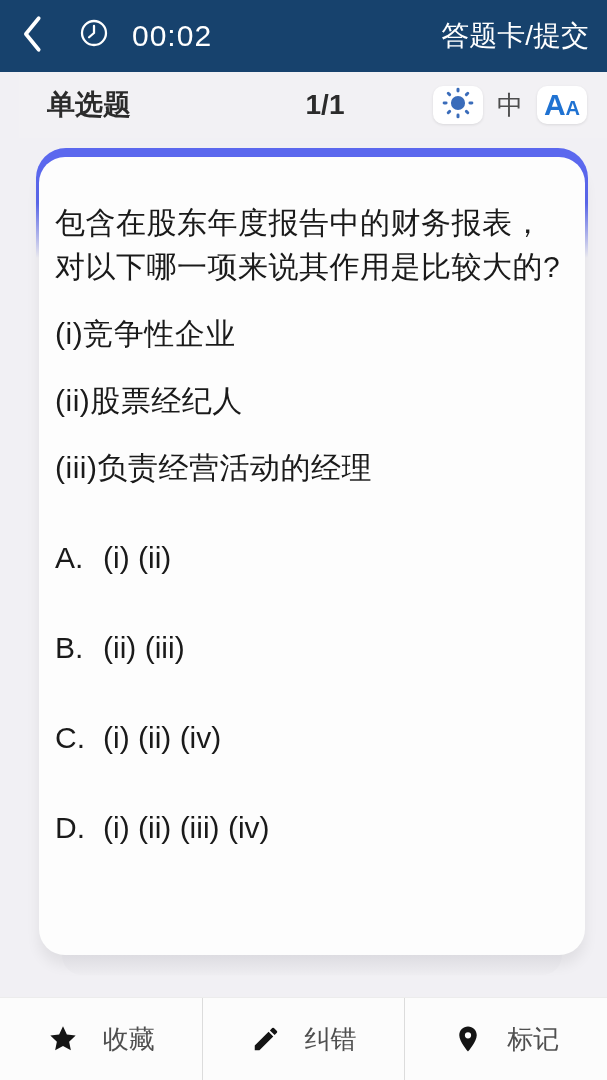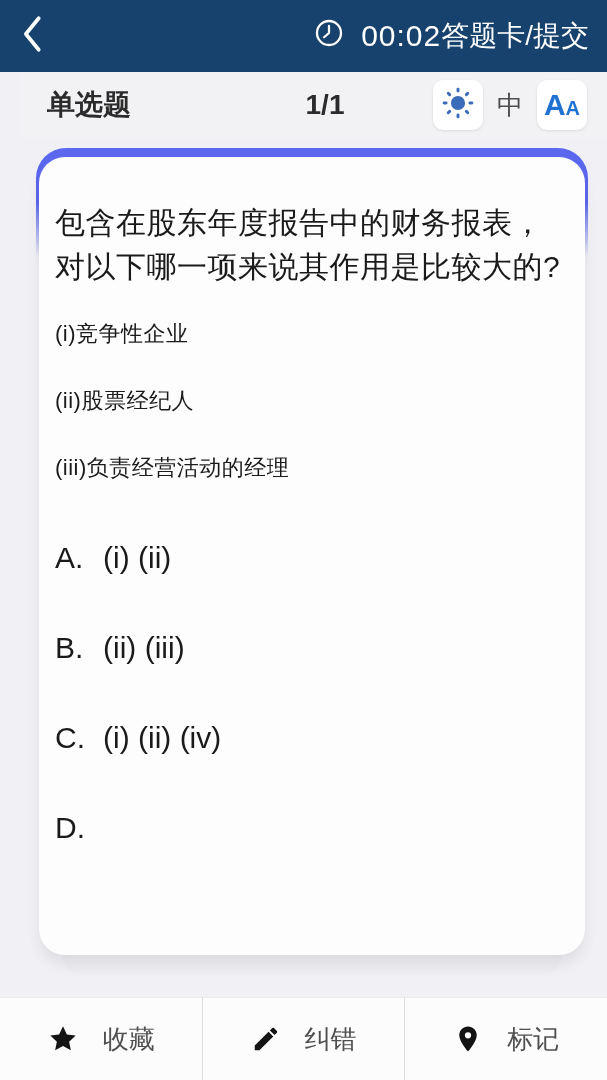--- a/index.html
+++ b/index.html
@@ -14,38 +14,38 @@
   
   .topbar {
     height:72px; flex:0 0 72px;
     background:#17426d;
     display:flex; align-items:center;
     color:#fff;
     padding:0 18px;
   }
   .back-btn { width:60px; display:flex; align-items:center; cursor:pointer; }
   .timer-wrap {
-    flex:1; display:flex; align-items:center; justify-content:flex-end; gap:16px;
+    flex:1; display:flex; align-items:center; justify-content:flex-start; gap:22px;
     font-size:30px; font-weight:400; letter-spacing:1px;
   }
   .submit-link { font-size:28px; cursor:pointer; white-space:nowrap; }
 
   
   .subbar {
     height:66px; flex:0 0 66px;
     background:#f2f1f4;
     display:flex; align-items:center;
     padding:0 20px 0 28px;
     margin-left:19px;
   }
   .qtype { font-size:28px; font-weight:700; color:#2b2b2b; width:170px; }
   .progress { flex:1; text-align:center; font-size:28px; font-weight:700; color:#2b2b2b; }
   .tool-group { display:flex; align-items:center; gap:14px; }
   .tool-btn {
-    width:50px; height:50px; background:#ffffff; border-radius:10px;
+    width:50px; height:38px; background:#ffffff; border-radius:10px;
     display:flex; align-items:center; justify-content:center;
     box-shadow:0 1px 3px rgba(0,0,0,.10); cursor:pointer;
   }
   .size-label { font-size:26px; color:#4d4d4d; }
   .aa-btn { font-weight:700; color:#1f72d2; line-height:1; }
   .aa-big { font-size:30px; }
   .aa-small { font-size:20px; }
 
   
   .content { flex:1 1 auto; padding:10px 19px 0;margin-left:17px; }
@@ -58,21 +58,21 @@
   .card {
     height:100%;
     background:#fdfdfd;
     border-radius:26px;
     padding:44px 16px 0;
     box-shadow:0 10px 14px rgba(0,0,0,.07);
     overflow:hidden;
     color:#1a1a1a;
   }
   .stem { font-size:30px; line-height:44px; letter-spacing:.5px; max-width:545px; }
-  .q-item { font-size:22px; line-height:44px; margin-top:23px; letter-spacing:.5px; }
+  .q-item { font-size:30px; line-height:44px; margin-top:23px; letter-spacing:.5px; }
   .q-item:first-of-type { margin-top:24px; }
   .options { margin-top:46px; }
   .option-row {
     display:flex; align-items:baseline;
     font-size:30px; line-height:44px;
     margin-bottom:46px; cursor:pointer;
   }
   .opt-label { min-width:48px; }
   .card-under {
     height:20px; margin:0 26px;
@@ -162,20 +162,21 @@
         <div class="option-row">
           <span class="opt-label">B.</span>
           <span>(ii) (iii)</span>
         </div>
         <div class="option-row">
           <span class="opt-label">C.</span>
           <span>(i) (ii) (iv)</span>
         </div>
         <div class="option-row">
           <span class="opt-label">D.</span>
+          <span>(i) (ii) (iii) (iv)</span>
         </div>
       </div>
     </div>
   </div>
   <div class="card-under"></div>
 </div>
 
 <div class="bottombar">
   <div class="action">
     <span class="icon-black">

